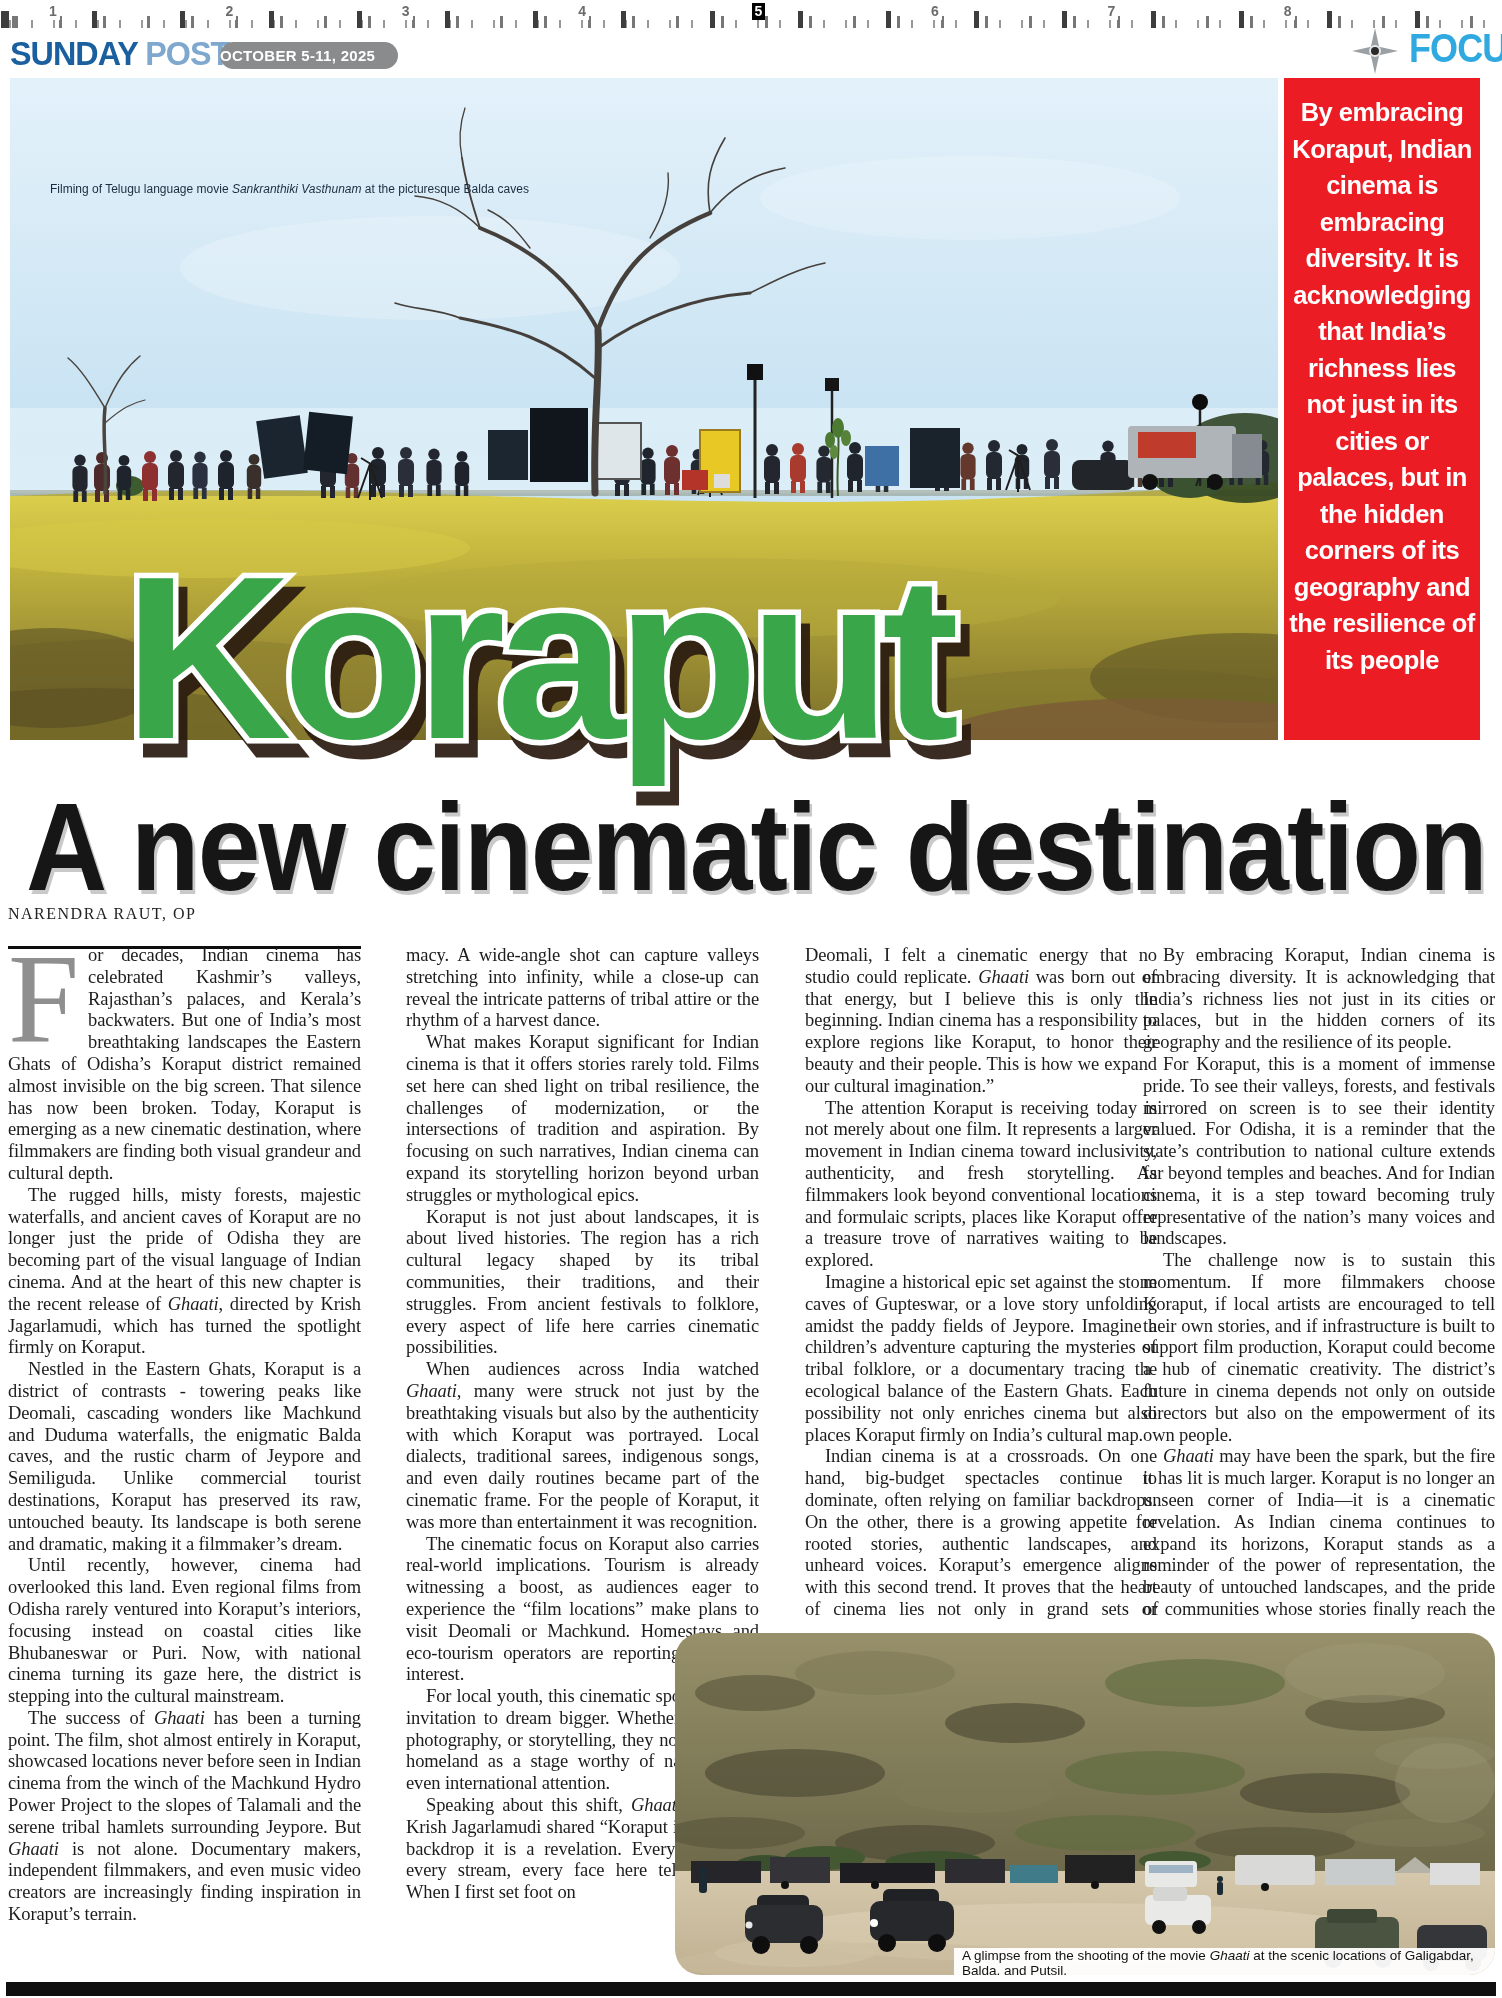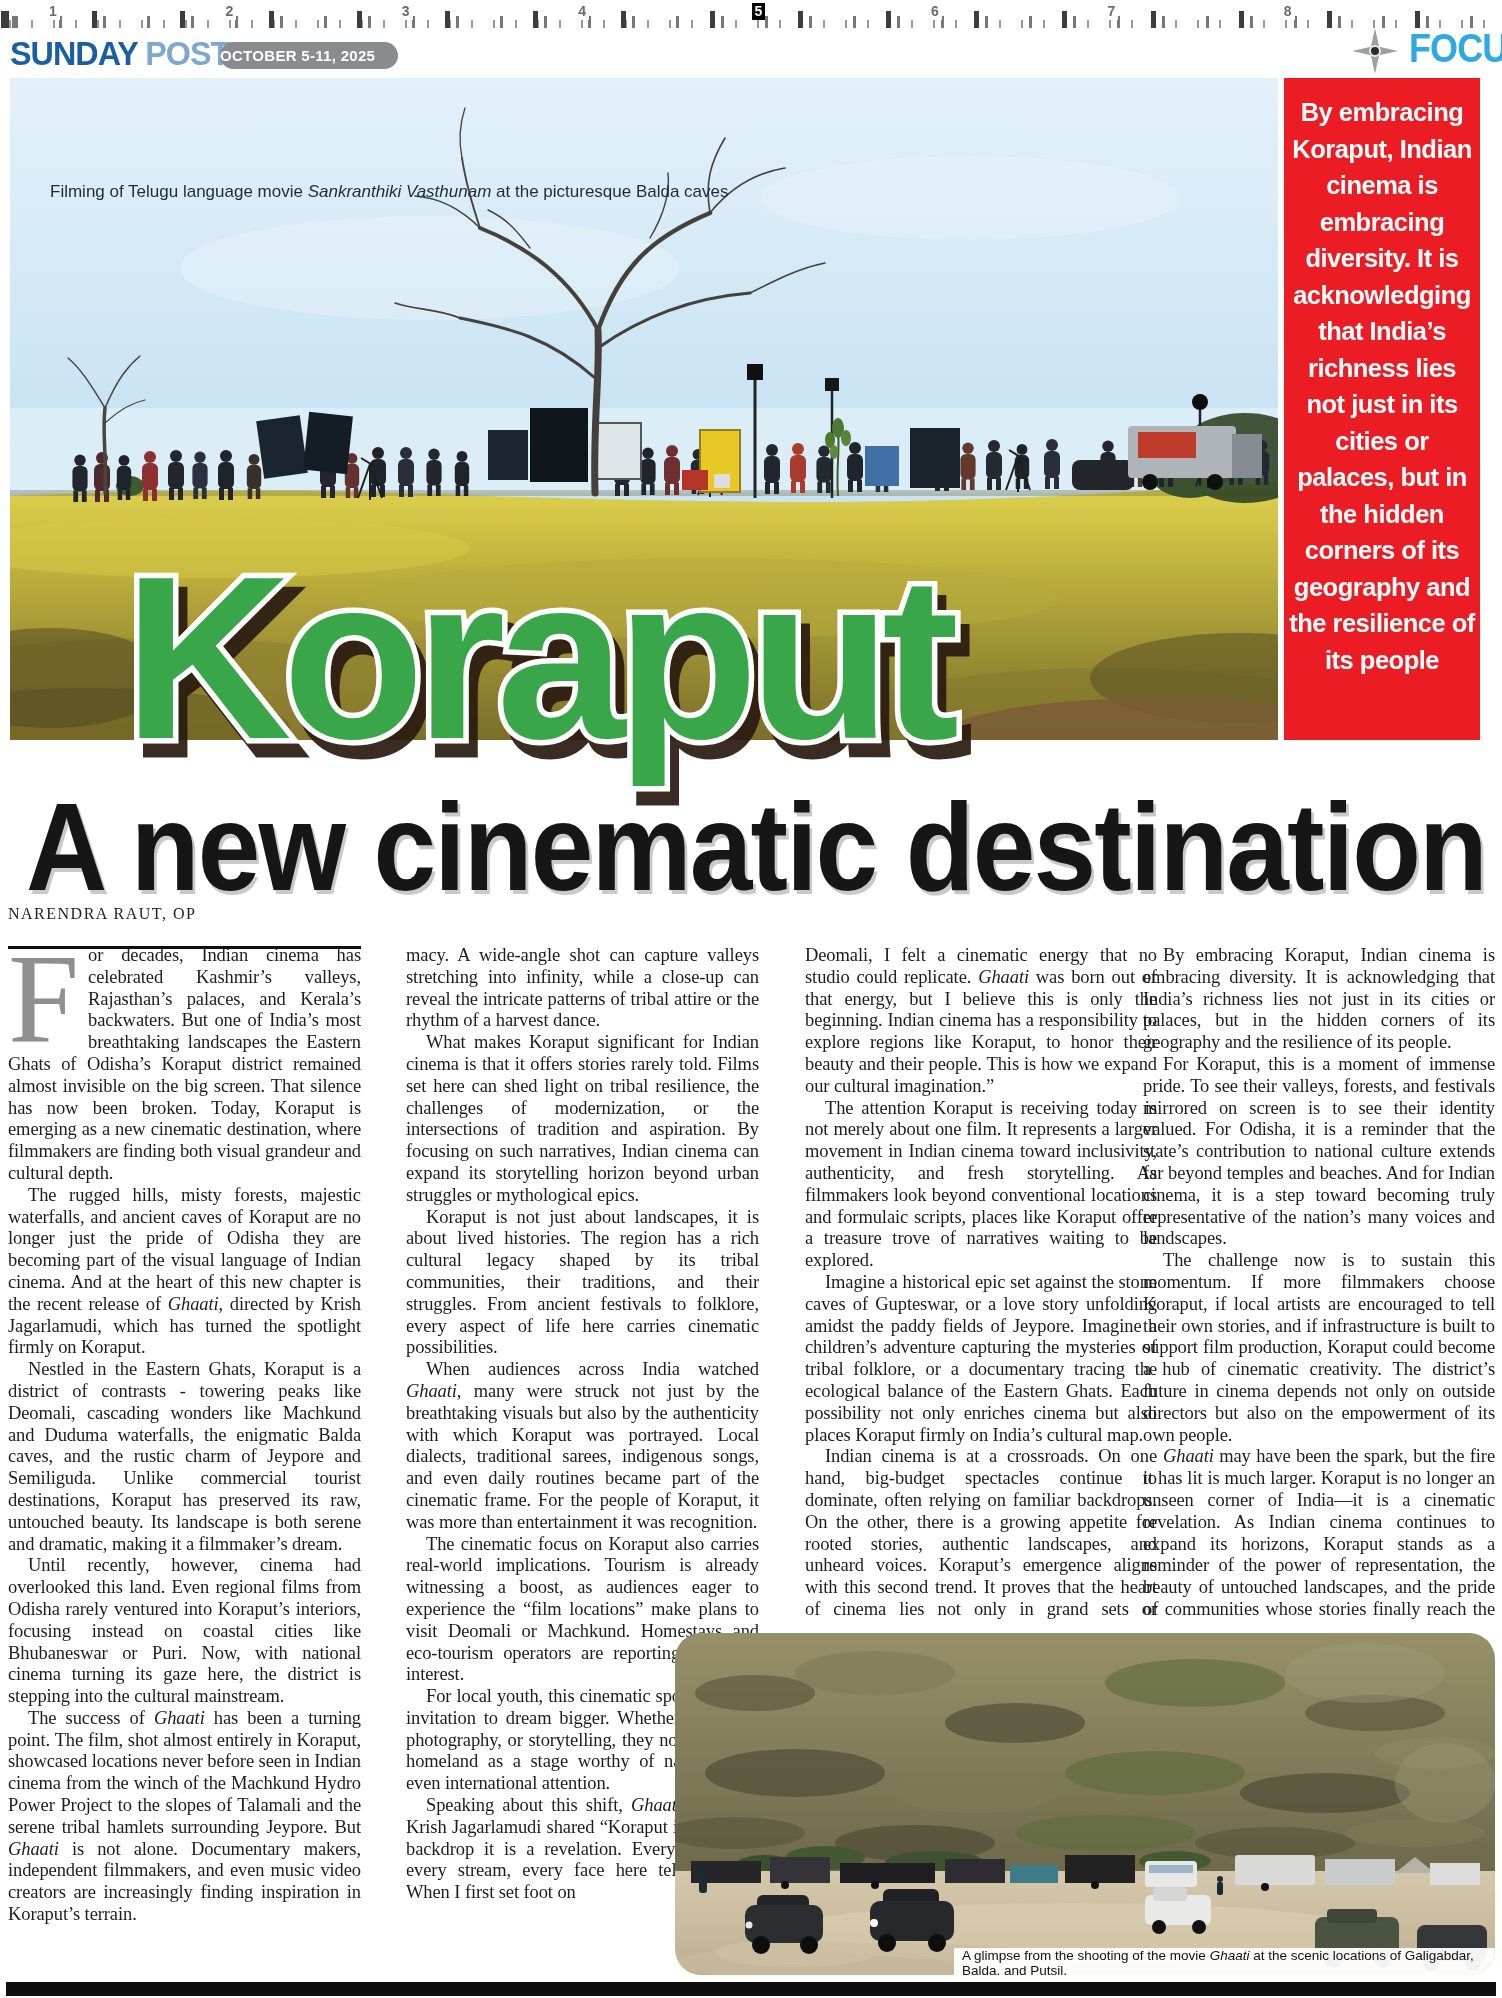--- a/index.html
+++ b/index.html
@@ -30,21 +30,21 @@
          transform-origin:0 0;white-space:nowrap;}
   .compass{position:absolute;left:1352px;top:28px;width:46px;height:46px;background:#9aa0a4;
          clip-path:polygon(50% 0,59% 41%,100% 50%,59% 59%,50% 100%,41% 59%,0 50%,41% 41%);}
   .compass::after{content:"";position:absolute;left:17px;top:17px;width:12px;height:12px;
          border-radius:50%;background:#2b2b2b;border:2px solid #e8e8e8;box-sizing:border-box;}
 
   
   .heroPhoto{position:absolute;left:10px;top:78px;width:1268px;height:662px;overflow:hidden;}
   .heroPhoto svg{display:block;width:100%;height:100%;}
   .heroCaption{position:absolute;left:40px;top:104px;width:900px;
-         font-family:"Liberation Sans",sans-serif;font-size:17px;color:#1b2c3e;}
+         font-family:"Liberation Sans",sans-serif;font-size:12px;color:#1b2c3e;}
 
   
   .quoteBox{position:absolute;left:1284px;top:78px;width:196px;height:662px;background:#ec1c24;
          box-sizing:border-box;padding:16px 5px;}
   .quoteBox .qt{font-family:"Liberation Sans",sans-serif;font-weight:bold;color:#fff;
          font-size:25.5px;line-height:36.5px;text-align:center;letter-spacing:-.5px;}
 
   
   .kor{position:absolute;left:112px;top:540px;width:880px;height:300px;overflow:visible;}
   .kor text{font-family:"Liberation Sans",sans-serif;font-weight:bold;font-size:232px;

